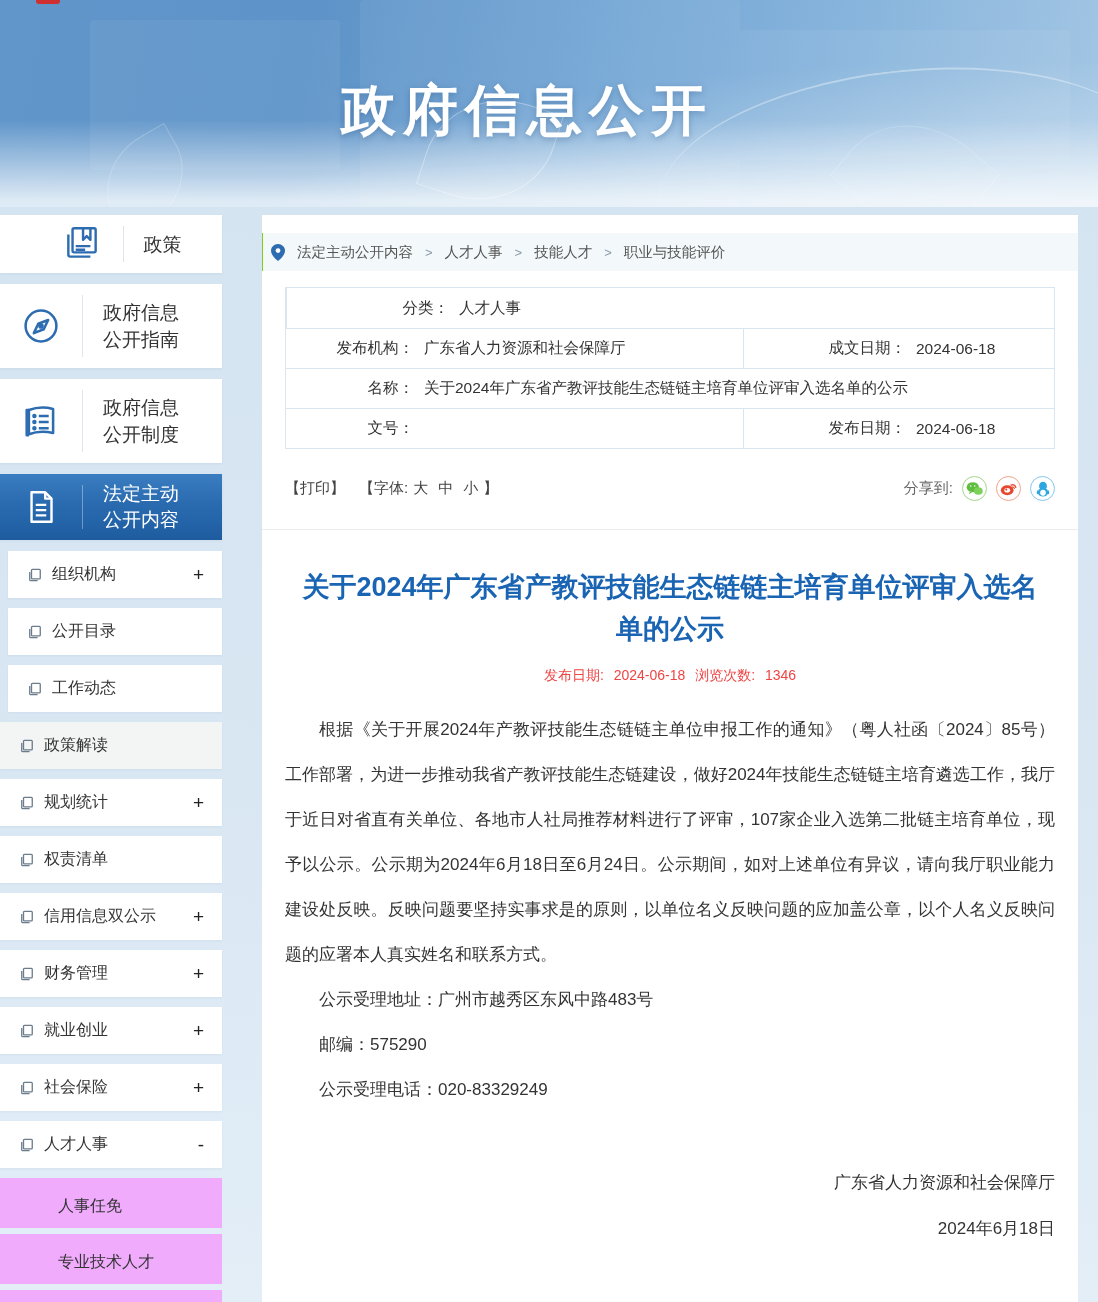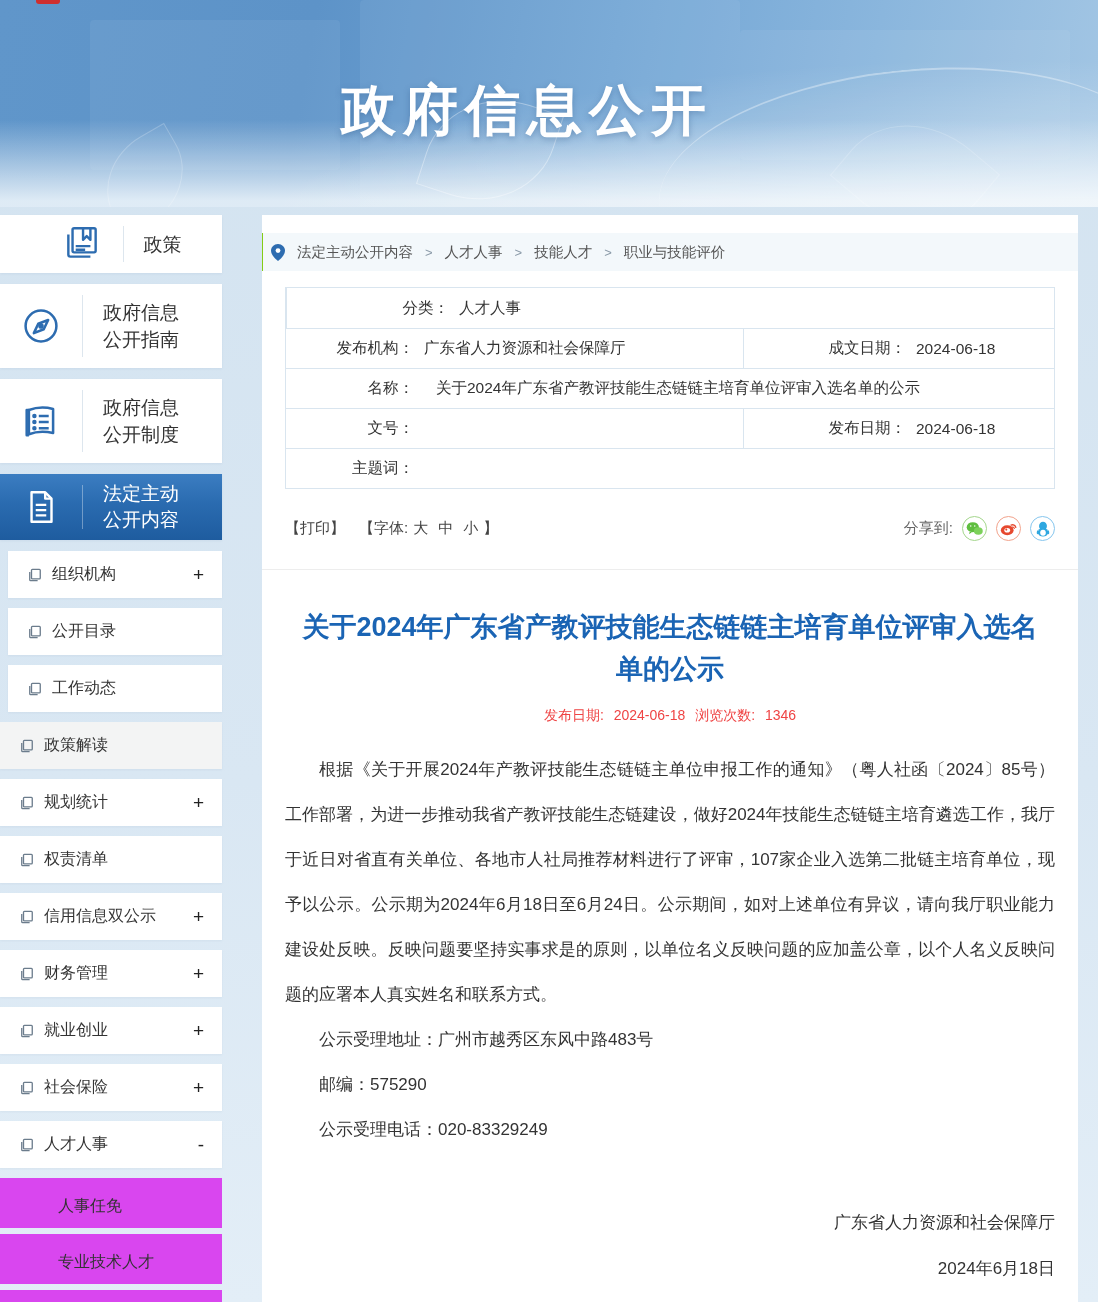--- a/index.html
+++ b/index.html
@@ -69,21 +69,21 @@
     background:#fff; height:47px; display:flex; align-items:center;
     margin-bottom:10px; padding:0 18px 0 20px; font-size:16px; color:#333; cursor:pointer;
     box-shadow: 0 1px 2px rgba(120,150,180,0.10);
   }
   .menu-item.inset { margin-left:8px; }
   .menu-item.alt { background:#f3f4f4; }
   .mi-ico { margin-right:10px; color:#6b7c8c; display:flex; align-items:center; }
   .mi-mark { margin-left:auto; font-size:19px; color:#222; line-height:1; }
 
   .sub-item {
-    background:#d946ef; height:50px; display:flex; align-items:center;
+    background:#f0abfc; height:50px; display:flex; align-items:center;
     padding:7px 18px 0 58px; font-size:16px; color:#333; margin-bottom:6px; cursor:pointer;
   }
   .sub-item .mi-mark { margin-left:auto; }
 
   
   .main-panel {
     background:#fff; width:816px; margin-left:40px; min-height:1120px;
     padding: 10px 0 60px;
   }
 
@@ -96,21 +96,21 @@
   .crumb { cursor:pointer; margin:0 4px; }
   .crumb-sep { color:#8a9aa8; margin:0 8px; font-size:13px; }
   .pin { margin-right:8px; display:flex; align-items:center; }
 
   .info-table { margin:16px 23px 0; border:1px solid #d9e5ef; font-size:15.5px; color:#333; }
   .t-row { display:flex; min-height:40px; align-items:stretch; border-top:1px solid #d9e5ef; }
   .t-row:first-child { border-top:none; }
   .t-cell { display:flex; align-items:center; }
   .t-left { width:457px; flex-shrink:0; }
   .t-right { flex:1; border-left:1px solid #d9e5ef; }
-  .t-full { flex:1;gap:12px; }
+  .t-full { flex:1; }
   .t-lbl { width:128px; text-align:right; flex-shrink:0; }
   .t-lbl-r { width:162px; text-align:right; flex-shrink:0; }
   .t-val { padding-left:10px; }
 
   .toolbar { margin:27px 23px 0; display:flex; align-items:center; font-size:15px; color:#444; }
   .tool-print { cursor:pointer; margin-right:14px; }
   .font-group { display:flex; align-items:center; }
   .font-size-opt { cursor:pointer; margin:0 5px; }
   .share { margin-left:auto; display:flex; align-items:center; color:#666; }
   .share-ico {
@@ -387,26 +387,20 @@
       <div class="t-row">
         <div class="t-cell t-left">
           <span class="t-lbl">文号：</span>
           <span class="t-val"></span>
         </div>
         <div class="t-cell t-right">
           <span class="t-lbl-r">发布日期：</span>
           <span class="t-val">2024-06-18</span>
         </div>
       </div>
-      <div class="t-row">
-        <div class="t-cell t-full">
-          <span class="t-lbl">主题词：</span>
-          <span class="t-val"></span>
-        </div>
-      </div>
     </div>
 
     <div class="toolbar">
       <span class="tool-print">【打印】</span>
       <span class="font-group">
         <span>【字体:</span>
         <span class="font-size-opt">大</span>
         <span class="font-size-opt">中</span>
         <span class="font-size-opt">小</span>
         <span>】</span>

